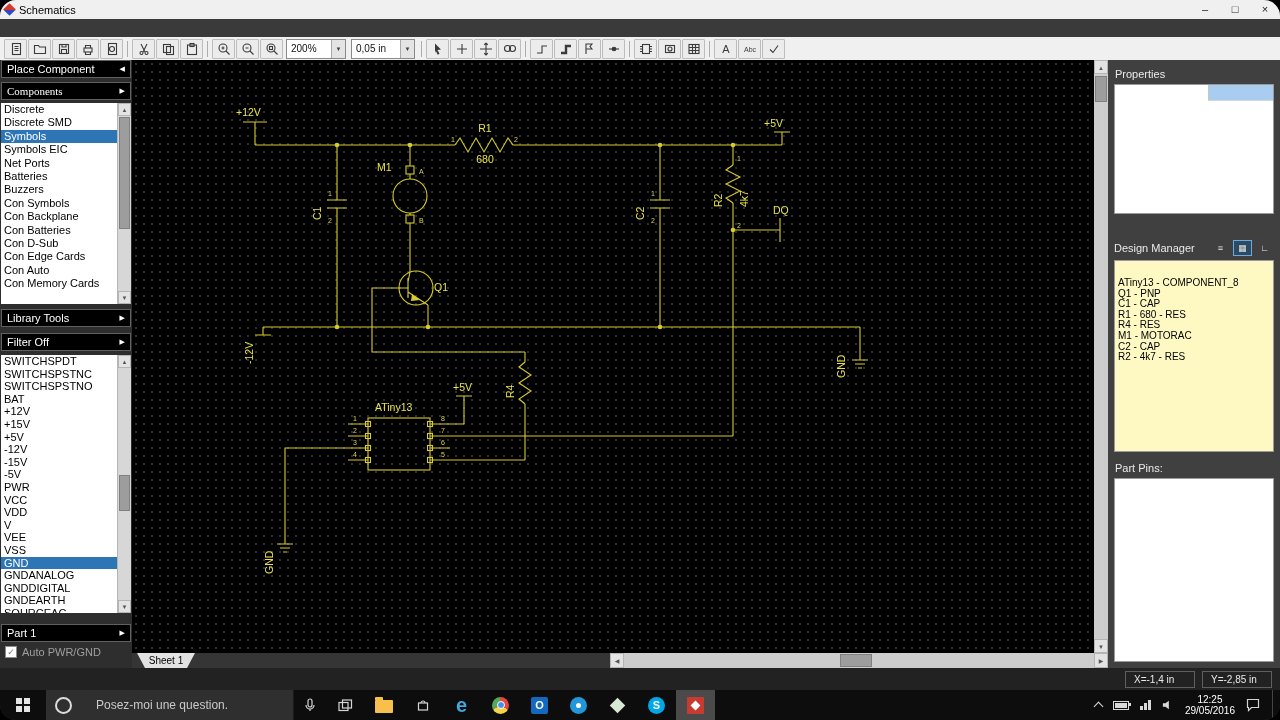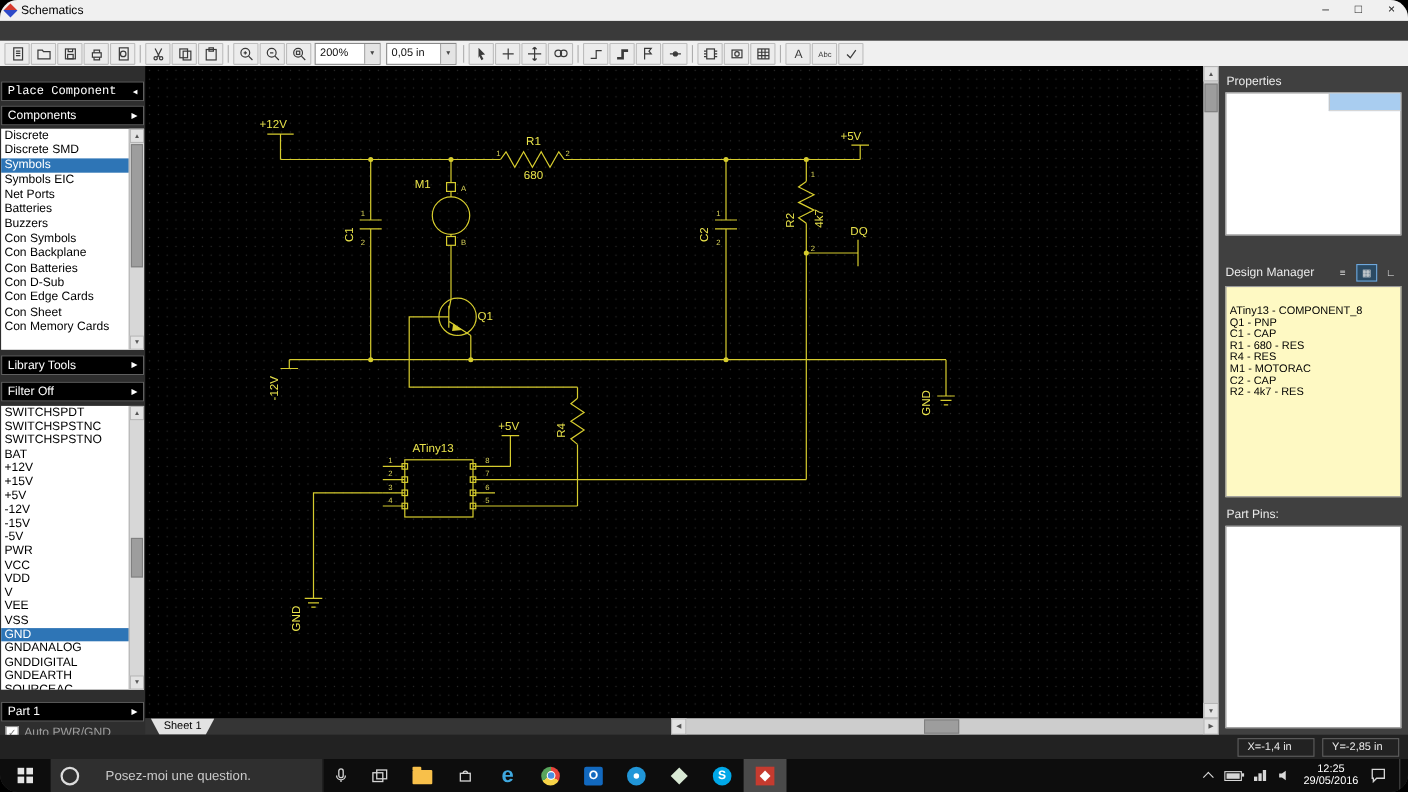--- a/index.html
+++ b/index.html
@@ -292,42 +292,42 @@
     <button class="tb">
         <svg viewBox="0 0 14 14">
           <path d="M3 7.5l3 3 5-7"></path>
         </svg>
       </button>
   </div>
 
   <div class="main">
 
     <div class="left-panel">
-      <div class="lp-header" style="margin-top:14px;font-family:Liberation Mono, monospace;">
+      <div class="lp-header" style="margin-top:0;">
         <span>Place Component</span>
         <span class="hdr-arrow">◀</span>
       </div>
-      <div class="lp-header" style="margin-top:4px;">
+      <div class="lp-header" style="margin-top:4px;font-family:Liberation Serif, serif;">
         <span>Components</span>
         <span class="hdr-arrow">▶</span>
       </div>
       <div class="lp-list" style="margin-top:3px;height:201px;">
         <div class="li">Discrete</div>
         <div class="li">Discrete SMD</div>
         <div class="li sel">Symbols</div>
         <div class="li">Symbols EIC</div>
         <div class="li">Net Ports</div>
         <div class="li">Batteries</div>
         <div class="li">Buzzers</div>
         <div class="li">Con Symbols</div>
         <div class="li">Con Backplane</div>
         <div class="li">Con Batteries</div>
         <div class="li">Con D-Sub</div>
         <div class="li">Con Edge Cards</div>
-        <div class="li">Con Sheet</div>
+        <div class="li">Con Auto</div>
         <div class="li">Con Memory Cards</div>
         <div class="lp-scroll">
           <div class="sa">▲</div>
           <div class="sthumb" style="top:14px;height:110px;"></div>
           <div class="sa bottom">▼</div>
         </div>
       </div>
       <div class="lp-header" style="margin-top:5px;">
         <span>Library Tools</span>
         <span class="hdr-arrow">▶</span>

